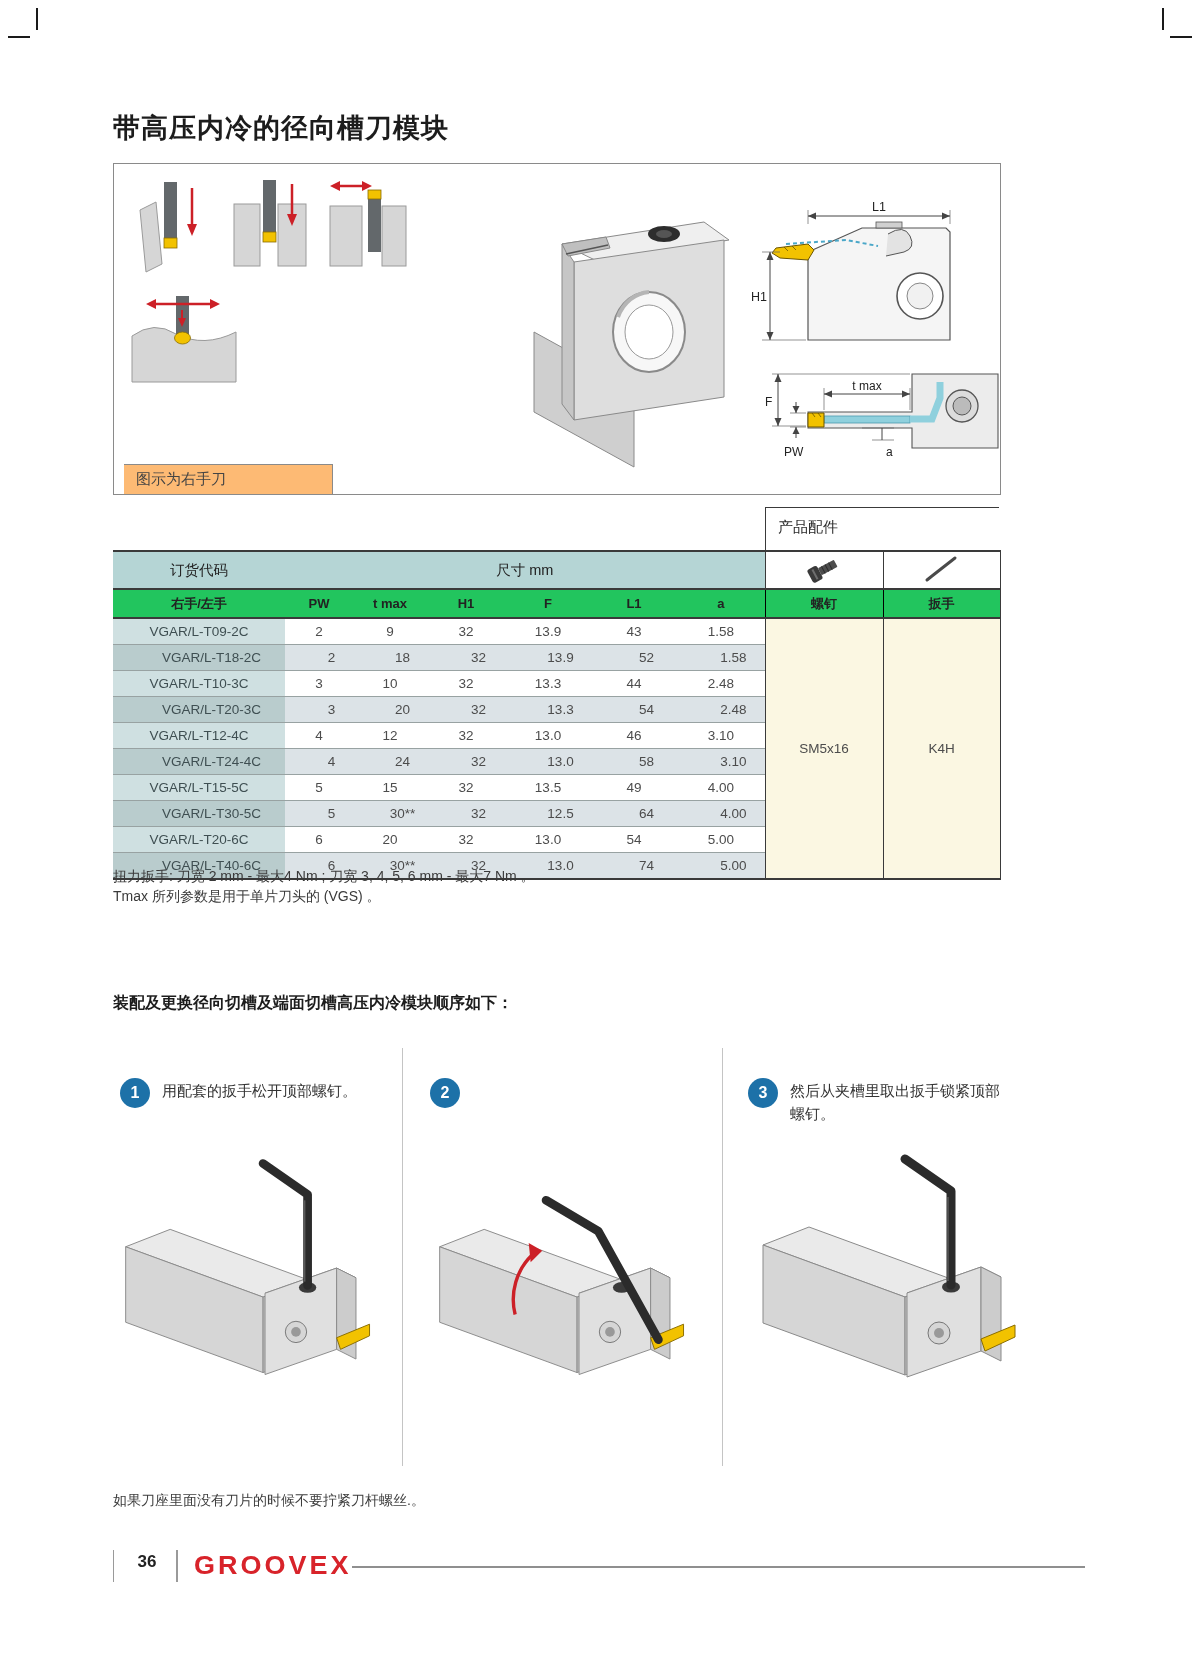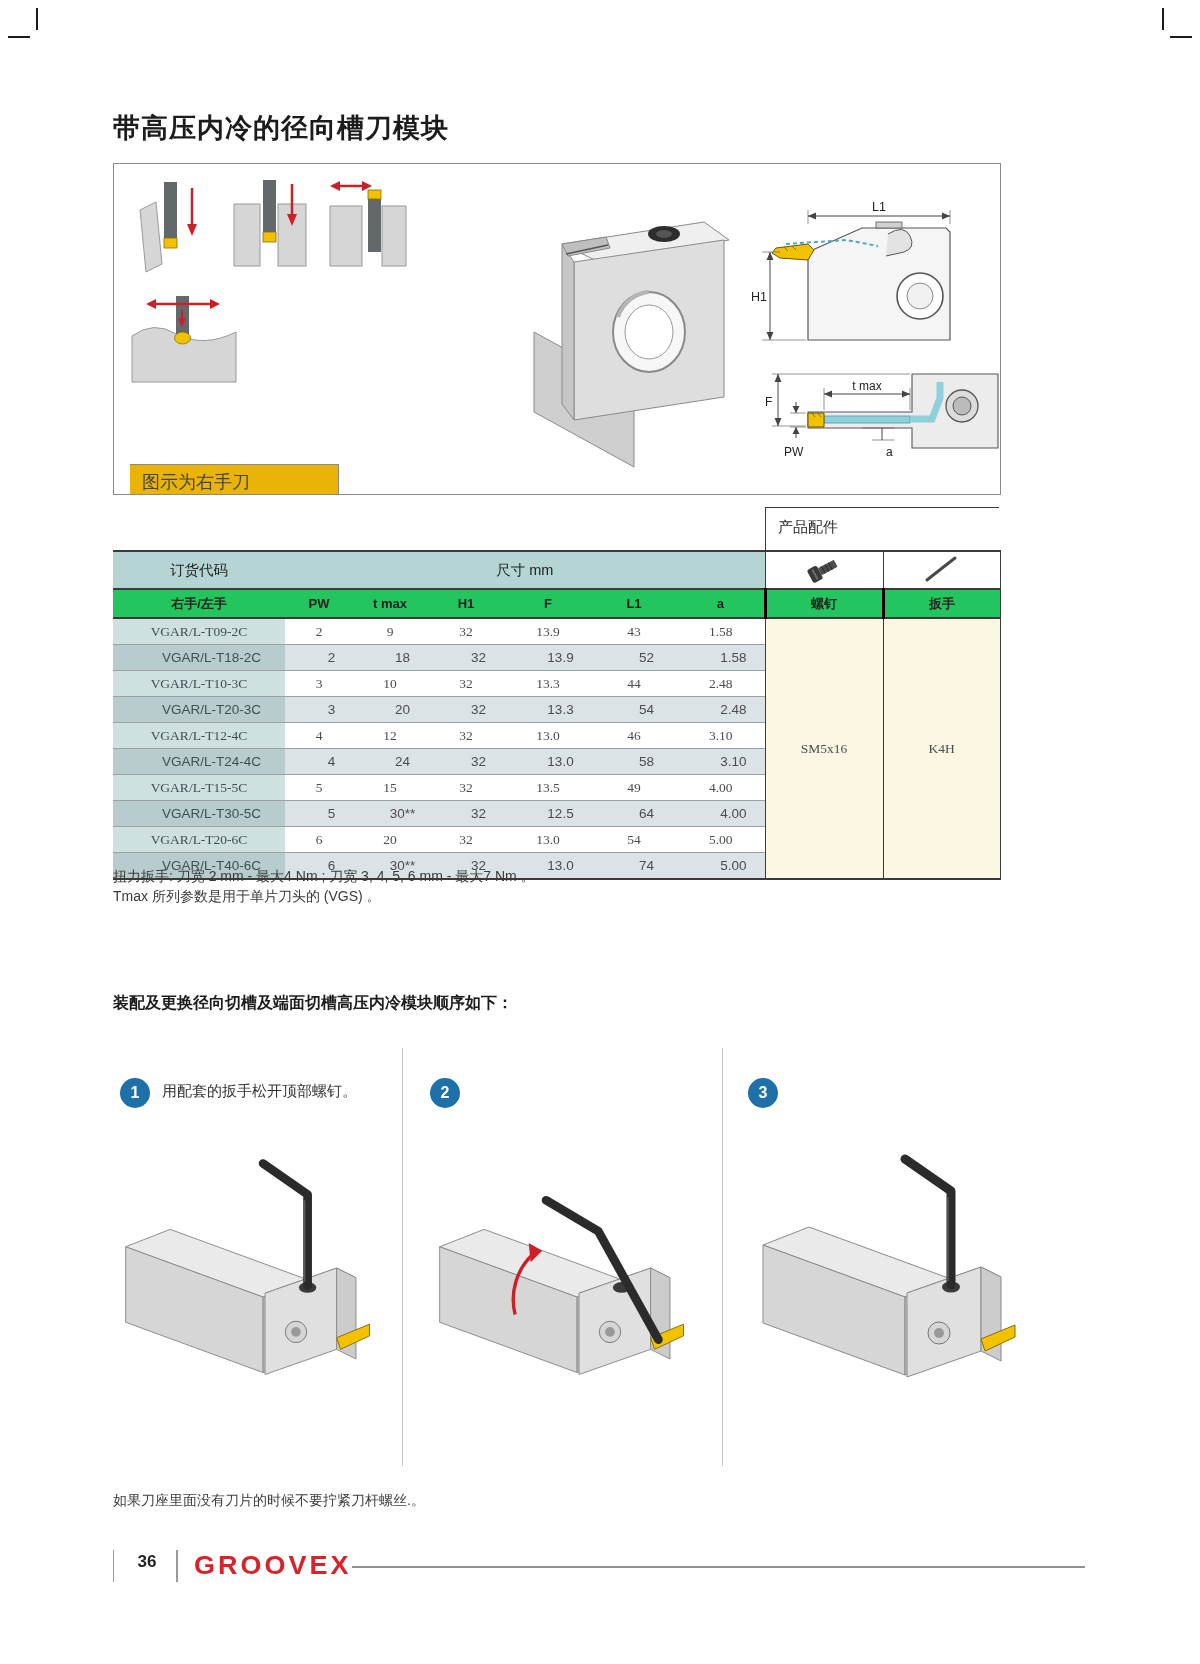--- a/index.html
+++ b/index.html
@@ -7,37 +7,37 @@
     width:1200px;height:1664px;position:relative;background:#ffffff;
     font-family:"Liberation Sans", sans-serif;color:#333;overflow:hidden;
   }
   .abs{position:absolute;}
   
   .crop{position:absolute;background:#1a1a1a;}
   
   .page-title{position:absolute;left:113px;top:110px;font-size:27px;font-weight:bold;color:#1c1c1c;letter-spacing:1px;}
   
   .illus-box{position:absolute;left:113px;top:163px;width:886px;height:330px;border:1px solid #8a8a8a;background:#fff;}
-  .caption-box{position:absolute;left:16px;bottom:0;width:196px;height:24px;border-top:1px solid #8a8a8a;border-right:1px solid #8a8a8a;
-    font-size:18px;color:#444;padding:5px 0 0 12px;background:#eab308;}
+  .caption-box{position:absolute;left:10px;bottom:0;width:196px;height:24px;border-top:1px solid #8a8a8a;border-right:1px solid #8a8a8a;
+    font-size:15px;color:#444;padding:5px 0 0 12px;background:#fdba74;}
   
   .acc-header{position:absolute;left:765px;top:507px;width:234px;height:43px;border-left:1px solid #3a3a3a;border-top:1px solid #3a3a3a;
     font-size:15px;color:#2b2b2b;padding:10px 0 0 12px;box-sizing:border-box;}
   
   .main-table{position:absolute;left:113px;top:550px;width:887px;border-collapse:collapse;table-layout:fixed;
     border-top:2px solid #3a3a3a;border-bottom:2px solid #3a3a3a;font-family:"Liberation Sans",sans-serif;}
   .main-table th,.main-table td{padding:0;text-align:center;vertical-align:middle;}
   .teal-row th{background:#b5d5d5;height:36px;font-size:14.5px;font-weight:normal;color:#222;border-bottom:2px solid #3a3a3a;margin-left:28px;}
   .teal-row th.th-icon{background:#ffffff;border-left:1px solid #3a3a3a;}
   .sub-row th{background:#22c55e;height:27px;font-size:13px;font-weight:bold;color:#222;border-bottom:2px solid #3a3a3a;}
-  .sub-row th.acc-sub{border-left:3px solid #000000;margin-left:30px;}
+  .sub-row th.acc-sub{border-left:1px solid #000000;margin-left:30px;}
   .col-last{border-right:1px solid #3a3a3a;}
   .main-table tbody td{height:25px;font-size:13.5px;color:#4c4c4c;}
   .main-table tbody tr + tr td{border-top:1px solid #98a2a2;}
-  tr.r-odd td{background:#ffffff;font-family:Liberation Serif, serif;}
+  tr.r-odd td{background:#ffffff;}
   tr.r-even td{background:#dce3e7;padding-left:25px;}
   tr.r-odd td.code-col{background:#cfe0e1;color:#3f4f52;}
   tr.r-even td.code-col{background:#b9cccd;color:#3f4f52;}
   td.acc-cell{background:#fbf7e2 !important;border-left:1px solid #3a3a3a;font-size:13.5px;color:#555;}
   
   .note-line{position:absolute;left:113px;font-size:14px;color:#3a3a3a;}
   
   .assembly-title{position:absolute;left:113px;top:993px;font-size:16px;font-weight:bold;color:#1c1c1c;}
   .divider-v{position:absolute;width:1px;background:#c4c4c4;}
   .step-head{position:absolute;display:flex;align-items:flex-start;}
@@ -327,20 +327,22 @@
 
 <div class="step-head" style="left:120px;top:1078px;width:262px;">
   <div class="step-badge">1</div>
   <div class="step-text">用配套的扳手松开顶部螺钉。</div>
 </div>
 <div class="step-head" style="left:430px;top:1078px;width:272px;">
   <div class="step-badge">2</div>
 </div>
 <div class="step-head" style="left:748px;top:1078px;width:320px;">
   <div class="step-badge">3</div>
+  <div class="step-text">然后从夹槽里取出扳手锁紧顶部
+螺钉。</div>
 </div>
 
 <svg class="abs" style="left:118px;top:1150px;" width="265" height="300" viewBox="0 0 270 310">
   <polygon points="6,100 148,152 194,134 52,82" fill="#eaeaea" stroke="#8a8a8a"></polygon>
   <polygon points="6,100 148,152 148,230 6,178" fill="#d6d6d6" stroke="#8a8a8a"></polygon>
   <polygon points="148,152 194,134 194,212 148,230" fill="#c4c4c4" stroke="#8a8a8a"></polygon>
   <polygon points="150,148 224,122 244,132 170,158" fill="#efefef" stroke="#8a8a8a"></polygon>
   <polygon points="150,148 224,122 224,206 150,232" fill="#e0e0e0" stroke="#8a8a8a"></polygon>
   <polygon points="224,122 244,132 244,216 224,206" fill="#cccccc" stroke="#8a8a8a"></polygon>
   <circle cx="182" cy="188" r="11" fill="#d6d6d6" stroke="#777"></circle>

